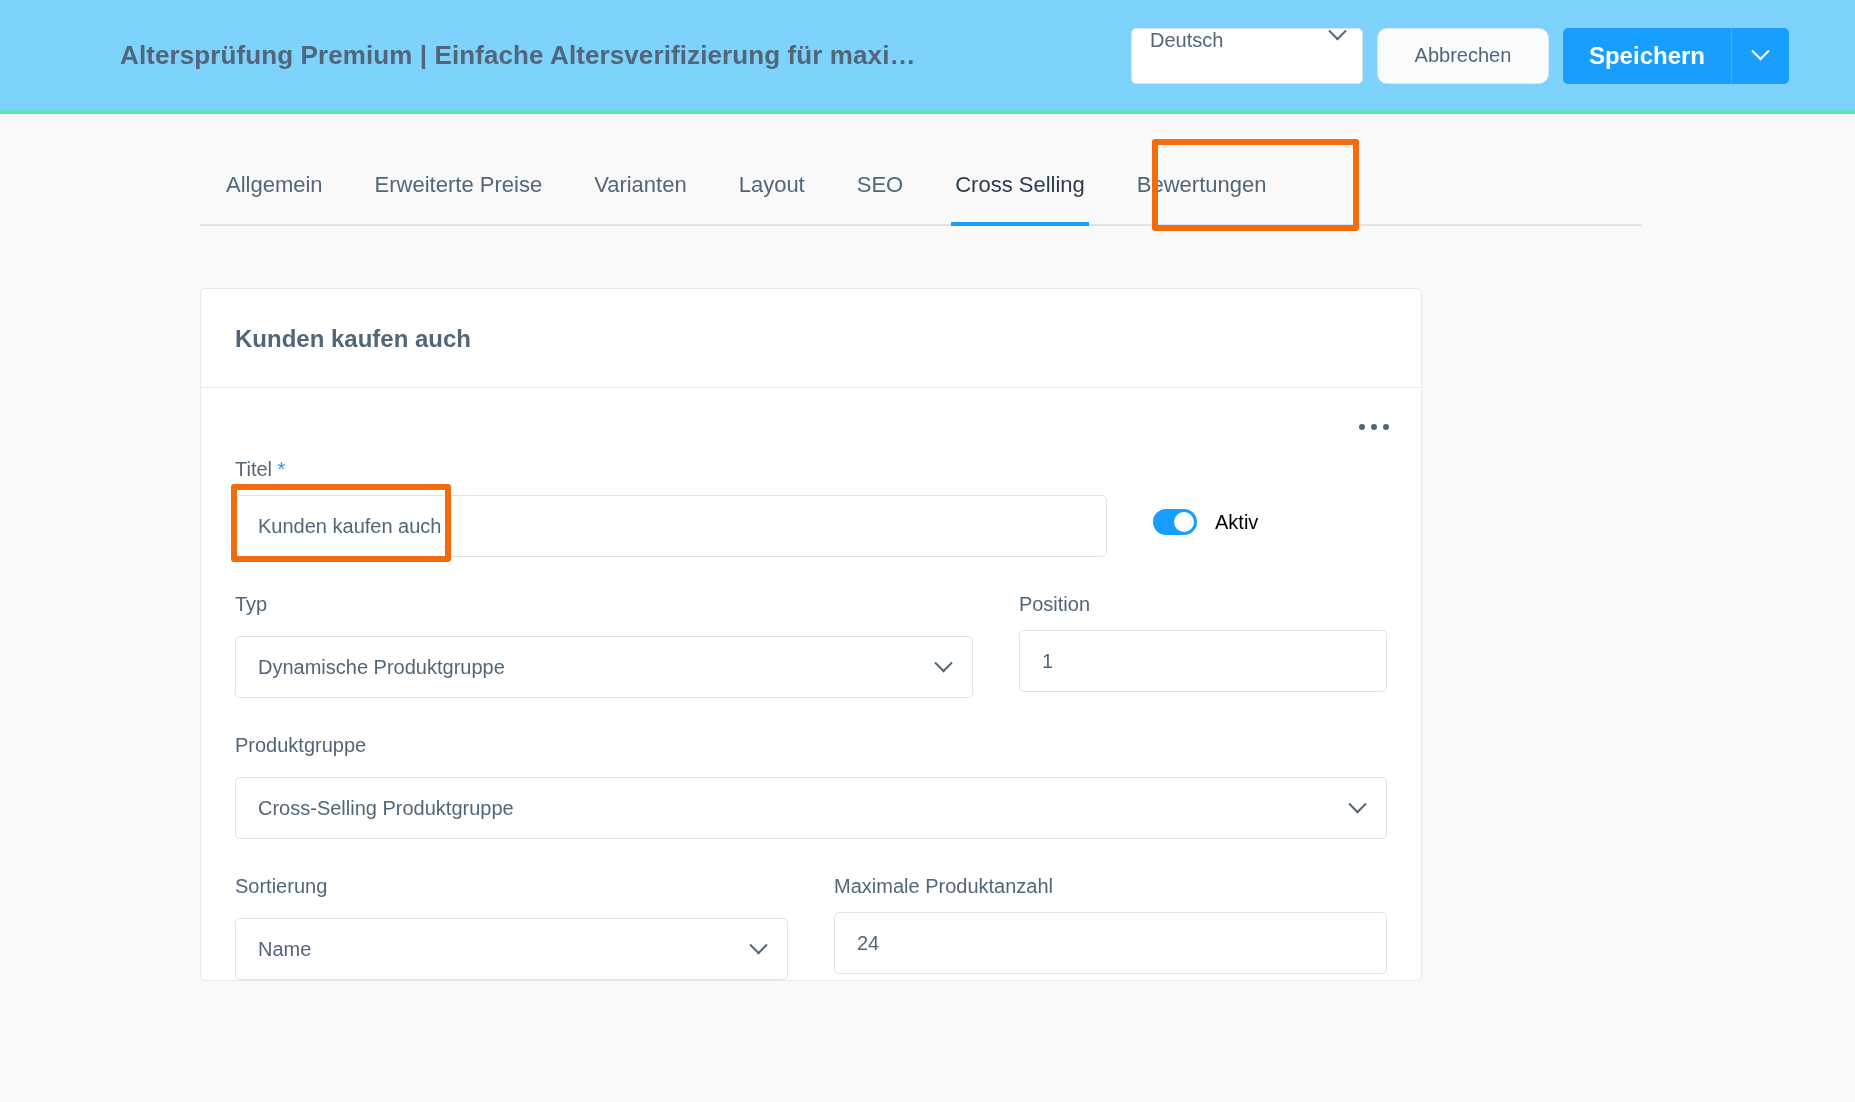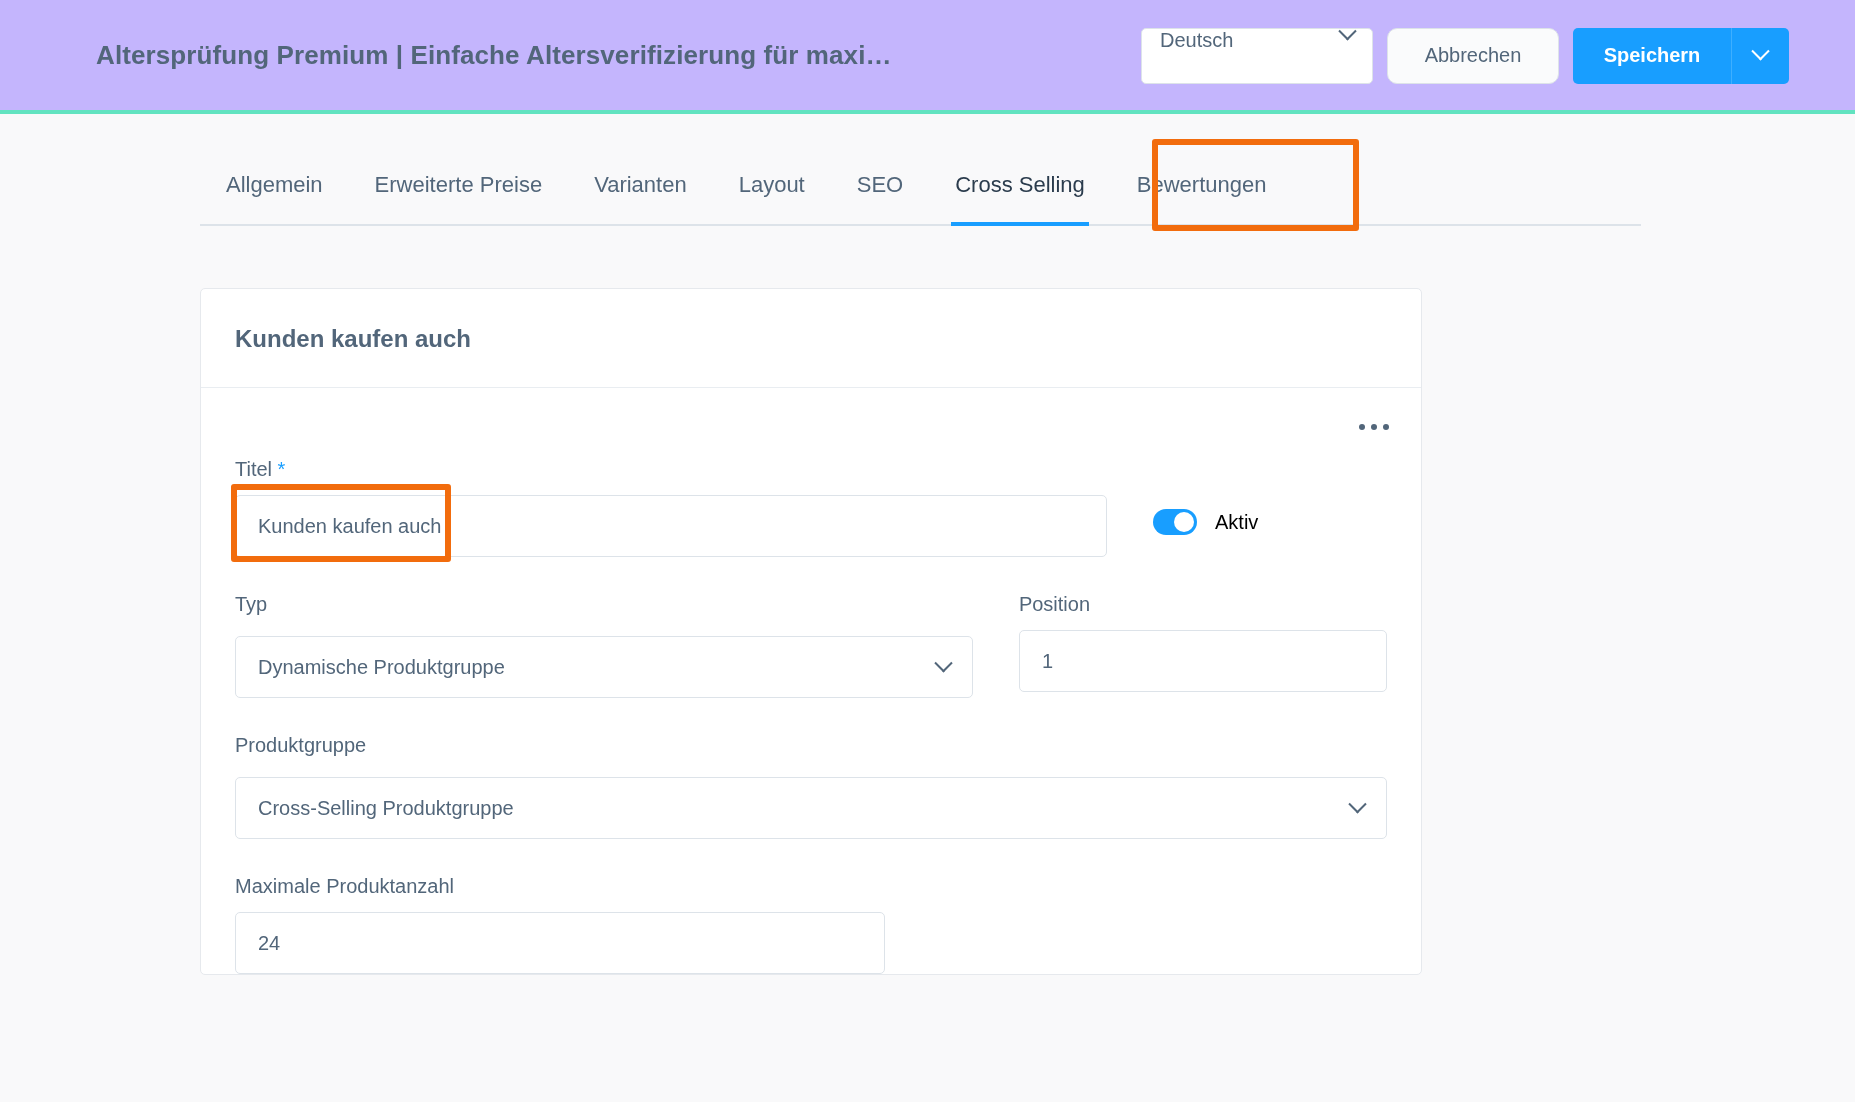--- a/index.html
+++ b/index.html
@@ -14,24 +14,24 @@
     font-family: "Liberation Sans", sans-serif;
     background: #f9f9fa;
     color: #52667a;
     -webkit-font-smoothing: antialiased;
   }
 
   
   .topbar {
     position: relative;
     height: 112px;
-    background: #c4b5fd;
+    background: #7dd3fc;
     display: flex;
     align-items: center;
-    padding: 0 66px 0 96px;
+    padding: 0 66px 0 120px;
     border-bottom: 1px solid #e6e9ed;
   }
   .topbar-accent {
     position: absolute;
     left: 0; right: 0; bottom: -3px;
     height: 4px;
     background: #62e3c0;
   }
 
   .page-title {
@@ -90,21 +90,21 @@
 
   .save-group { display: flex; align-items: stretch; }
   .btn-save {
     height: 56px;
     min-width: 158px;
     padding: 0 26px;
     border: none;
     border-radius: 5px 0 0 5px;
     background: #189eff;
     color: #ffffff;
-    font-size: 20px;
+    font-size: 24px;
     font-weight: 700;
     font-family: inherit;
     cursor: pointer;
   }
   .btn-save-caret {
     width: 58px;
     border: none;
     border-left: 1px solid #3eafff;
     border-radius: 0 5px 5px 0;
     background: #189eff;
@@ -352,20 +352,27 @@
         <div class="field w-pg">
           <label class="field-label">Produktgruppe</label>
           <div class="select-box">
             <span class="val">Cross-Selling Produktgruppe</span>
             <span class="chev"></span>
           </div>
         </div>
       </div>
 
       <div class="form-row">
+        <div class="field w-sort">
+          <label class="field-label">Sortierung</label>
+          <div class="select-box">
+            <span class="val">Name</span>
+            <span class="chev"></span>
+          </div>
+        </div>
 
         <div class="field w-max">
           <label class="field-label">Maximale Produktanzahl</label>
           <div class="input-box">
             <span>24</span>
           </div>
         </div>
       </div>
 
     </div>

